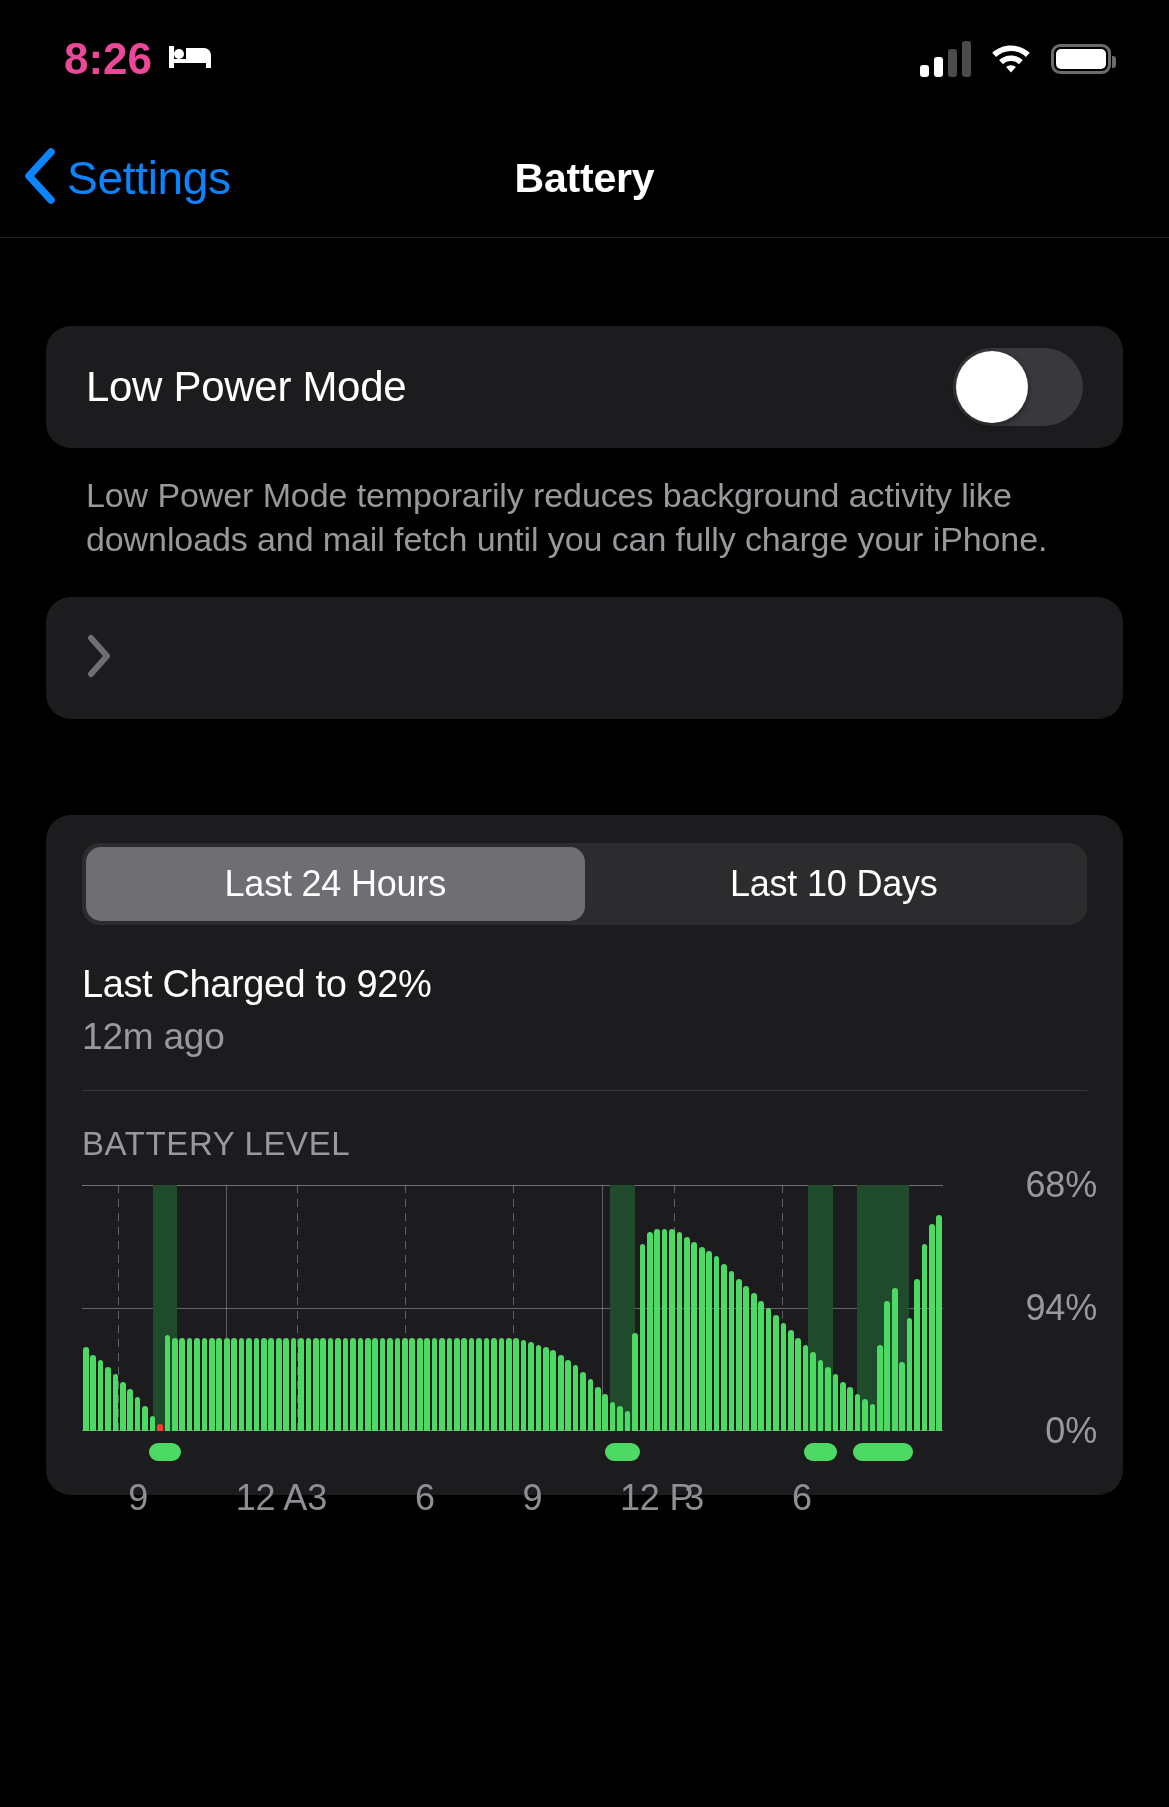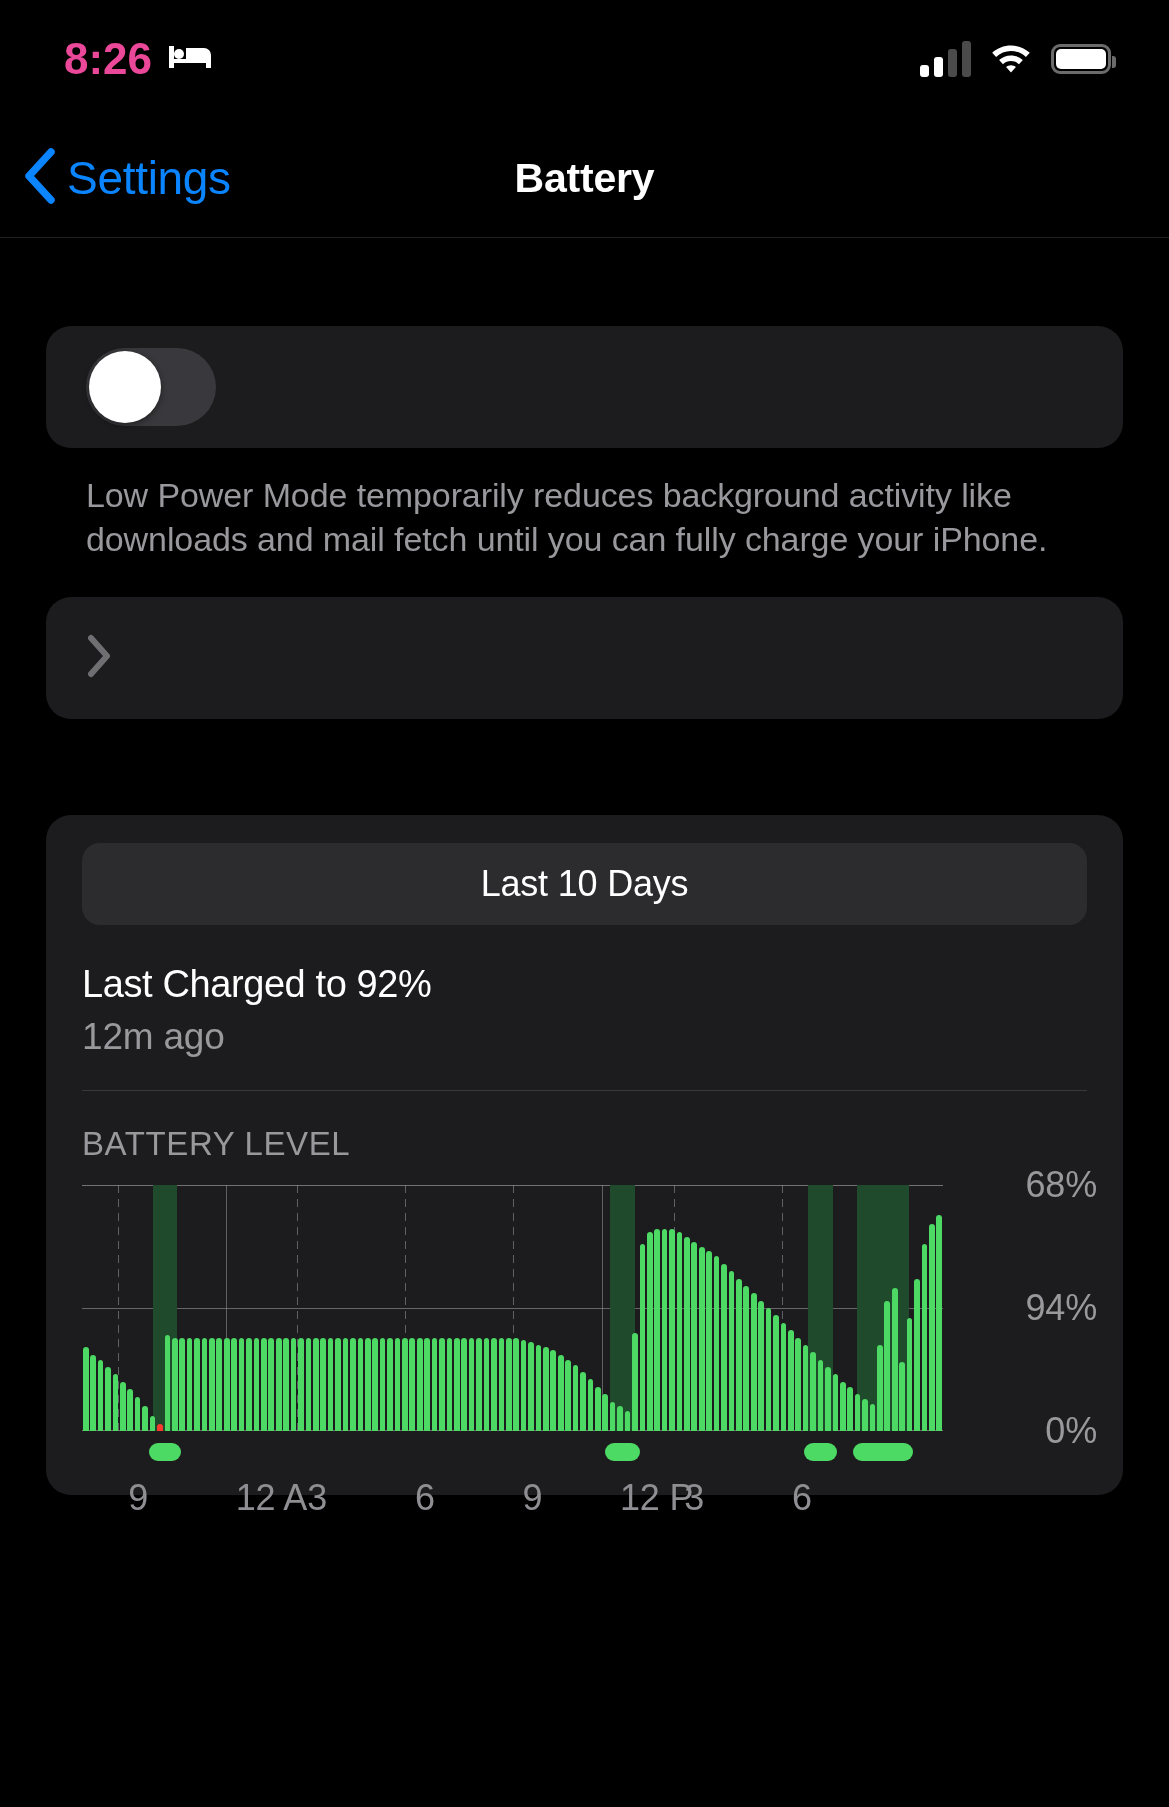--- a/index.html
+++ b/index.html
@@ -275,20 +275,21 @@
   </div>
   <div class="nav-title">Battery</div>
 </div>
 
 <div class="content">
 
   <div class="spacer-88"></div>
 
   <div class="card">
     <div class="row-lpm">
+      <span class="row-label">Low Power Mode</span>
       <span class="toggle">
         <span class="knob"></span>
       </span>
     </div>
   </div>
 
   <div class="footnote">Low Power Mode temporarily reduces background activity like downloads and mail fetch until you can fully charge your iPhone.</div>
 
   <div class="spacer-36"></div>
 
@@ -300,20 +301,21 @@
         </svg>
       </span>
     </div>
   </div>
 
   <div class="spacer-96"></div>
 
   <div class="card usage-card">
 
     <div class="seg">
+      <div class="seg-item active">Last 24 Hours</div>
       <div class="seg-item">Last 10 Days</div>
     </div>
 
     <div class="charged-title">Last Charged to 92%</div>
     <div class="charged-sub">12m ago</div>
 
     <div class="divider"></div>
 
     <div class="section-caption">BATTERY LEVEL</div>
 

